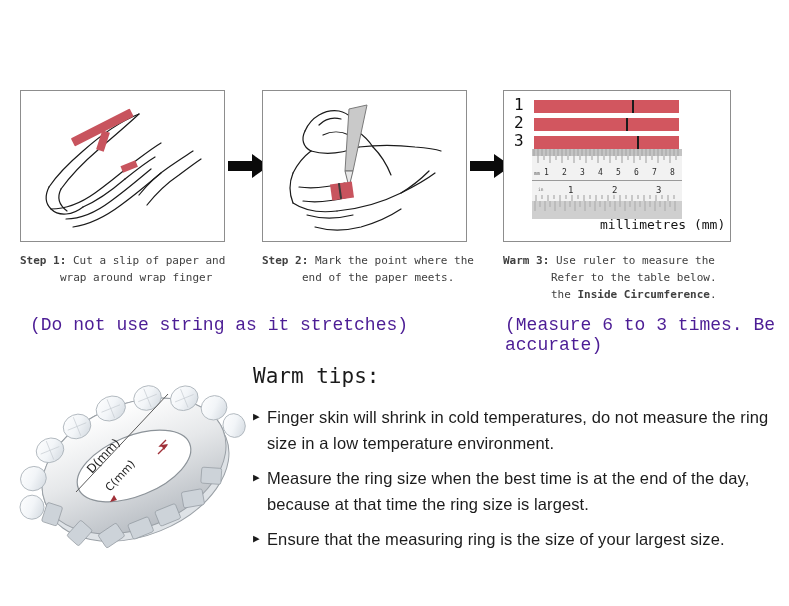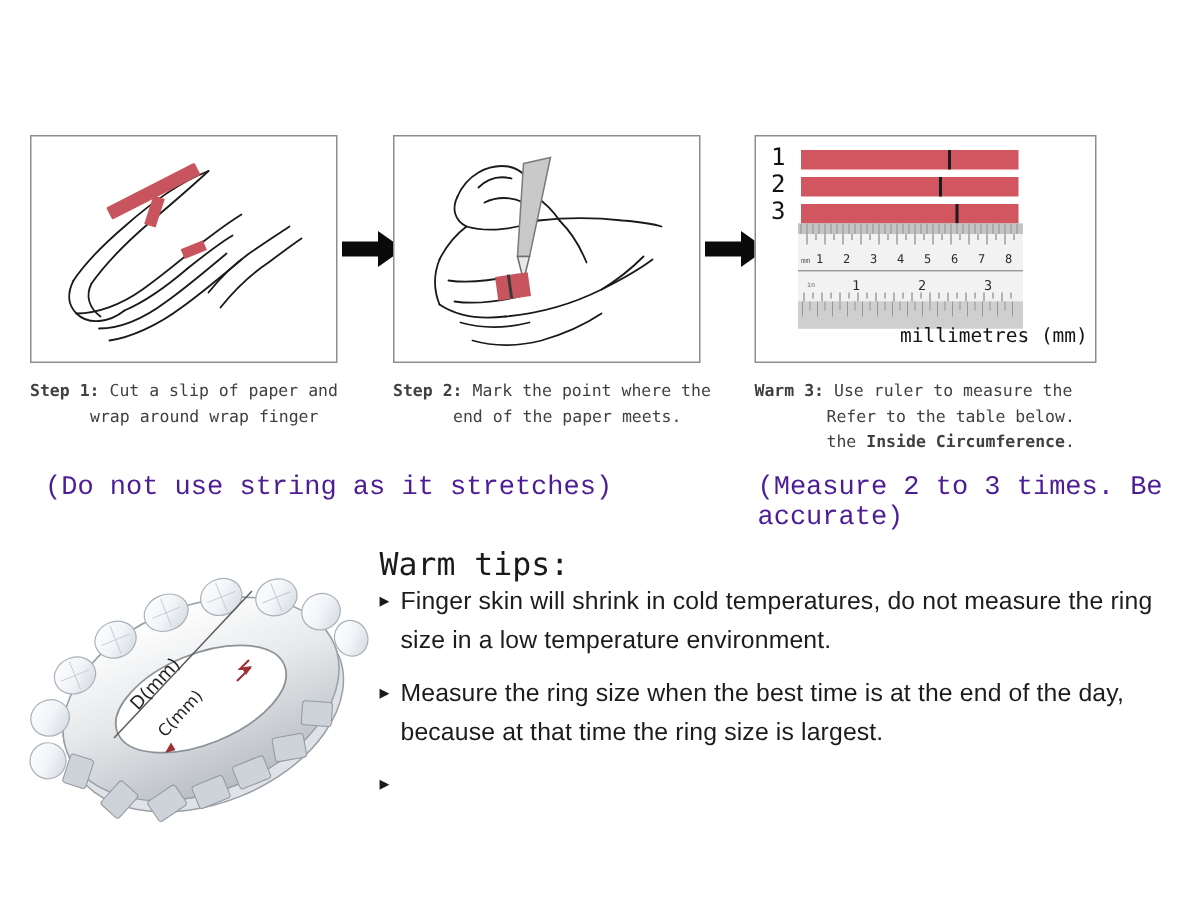--- a/index.html
+++ b/index.html
@@ -49,21 +49,21 @@
   #note1{left:30px;top:315px;}
   #note3{left:505px;top:315px;}
 
   
   #ring-figure{position:absolute;left:18px;top:352px;width:232px;height:228px;}
 
   
   #tips{position:absolute;left:253px;top:364px;width:520px;}
   .tips-title{
     font-family:"DejaVu Sans Mono", monospace;
-    font-size:21px;color:#1a1a1a;margin:0 0 0 0;
+    font-size:21px;color:#1a1a1a;margin:0 0 16px 0;
   }
   .tip-row{display:flex;align-items:flex-start;margin-bottom:9px;}
   .tip-bullet{
     flex:0 0 auto;width:14px;color:#1a1a1a;font-size:11px;line-height:26px;
   }
   .tip-text{
     font-family:"Liberation Sans", sans-serif;
     font-size:16.5px;line-height:26px;color:#1c1c1c;letter-spacing:0.1px;
   }
 
@@ -234,21 +234,21 @@
   </div>
 
   <div class="caption" id="cap3">
     <span style="font-weight:bold;">Warm 3:</span>
     <span>Use ruler to measure the</span>
     <span class="cap-indent2">Refer to the table below.</span>
     <span class="cap-indent2"><span>the </span><b>Inside Circumference</b><span>.</span></span>
   </div>
 
   <div class="note" id="note1">(Do not use string as it stretches)</div>
-  <div class="note" id="note3">(Measure 2 to 3 times. Be accurate)</div>
+  <div class="note" id="note3">(Measure 6 to 3 times. Be accurate)</div>
 
   <div id="ring-figure">
     <svg viewBox="0 0 232 228" width="232" height="228">
       <defs>
         <linearGradient id="gmet" x1="0" y1="0" x2="0" y2="1">
           <stop offset="0" stop-color="#ffffff"></stop>
           <stop offset="0.45" stop-color="#e6e8ea"></stop>
           <stop offset="1" stop-color="#b9bec4"></stop>
         </linearGradient>
         <linearGradient id="gstone" x1="0" y1="0" x2="1" y2="1">
@@ -317,16 +317,17 @@
       <span class="tip-text">Finger skin will shrink in cold temperatures, do not measure the ring size in a low temperature environment.</span>
     </div>
 
     <div class="tip-row">
       <span class="tip-bullet">▶</span>
       <span class="tip-text">Measure the ring size when the best time is at the end of the day, because at that time the ring size is largest.</span>
     </div>
 
     <div class="tip-row">
       <span class="tip-bullet">▶</span>
+      <span class="tip-text">Ensure that the measuring ring is the size of your largest size.</span>
     </div>
   </div>
 
 </div>
 
 </body></html>

